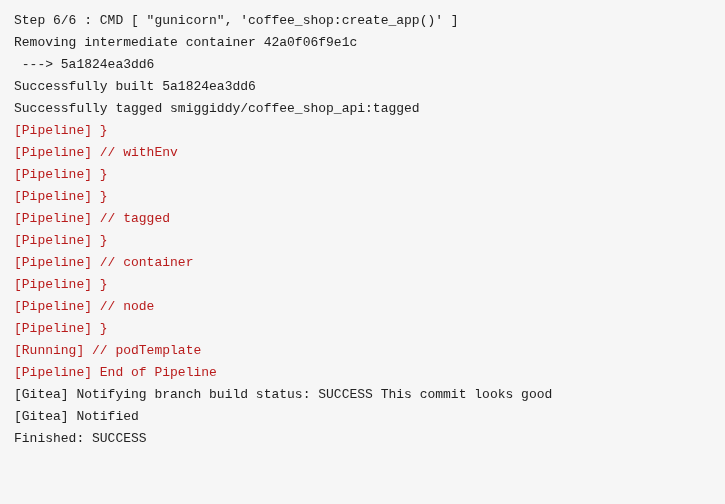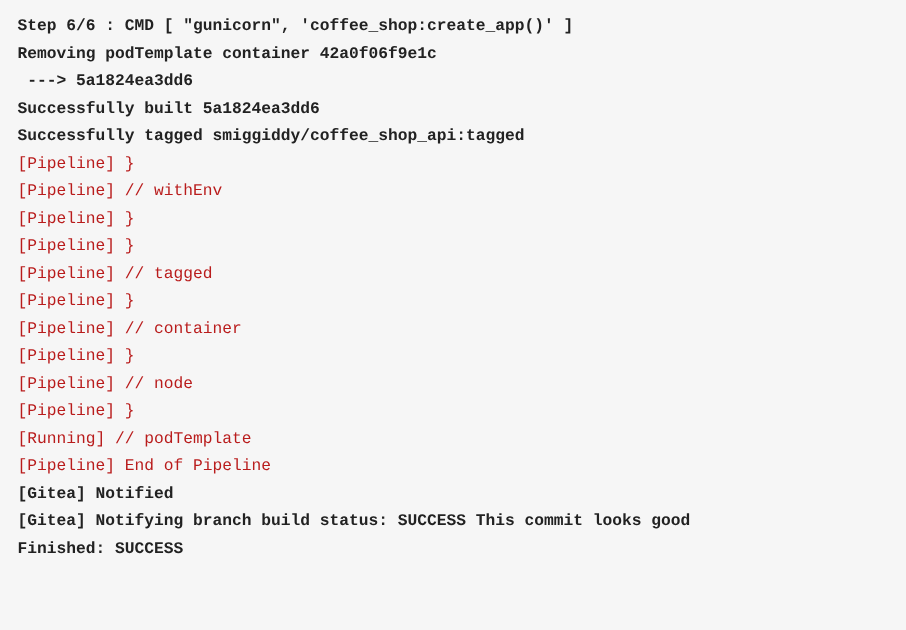--- a/index.html
+++ b/index.html
@@ -16,45 +16,45 @@
       color: #333;
       width: 725px;
       height: 504px;
       overflow: hidden;
     }
     .console-line {
       white-space: pre;
       font-weight: 500;
     }
     .bold {
-      font-weight: bold;
+      font-weight: normal;
       color: #222;
     }
     .dim {
       color: #b91c1c;
       font-weight: 400;
     }
   </style>
 </head>
 <body>
 
 <div id="console-container">
     <div class="console-line bold">Step 6/6 : CMD [ "gunicorn", 'coffee_shop:create_app()' ]</div>
-    <div class="console-line bold">Removing podTemplate container 42a0f06f9e1c</div>
+    <div class="console-line bold">Removing intermediate container 42a0f06f9e1c</div>
     <div class="console-line bold"> ---&gt; 5a1824ea3dd6</div>
     <div class="console-line bold">Successfully built 5a1824ea3dd6</div>
     <div class="console-line bold">Successfully tagged smiggiddy/coffee_shop_api:tagged</div>
     <div class="console-line dim">[Pipeline] }</div>
     <div class="console-line dim">[Pipeline] // withEnv</div>
     <div class="console-line dim">[Pipeline] }</div>
     <div class="console-line dim">[Pipeline] }</div>
     <div class="console-line dim">[Pipeline] // tagged</div>
     <div class="console-line dim">[Pipeline] }</div>
     <div class="console-line dim">[Pipeline] // container</div>
     <div class="console-line dim">[Pipeline] }</div>
     <div class="console-line dim">[Pipeline] // node</div>
     <div class="console-line dim">[Pipeline] }</div>
     <div class="console-line dim">[Running] // podTemplate</div>
     <div class="console-line dim">[Pipeline] End of Pipeline</div>
+    <div class="console-line bold">[Gitea] Notifying branch build status: SUCCESS This commit looks good</div>
     <div class="console-line bold">[Gitea] Notified</div>
-    <div class="console-line bold">[Gitea] Notifying branch build status: SUCCESS This commit looks good</div>
     <div class="console-line bold">Finished: SUCCESS</div>
   </div>
 
 </body></html>

